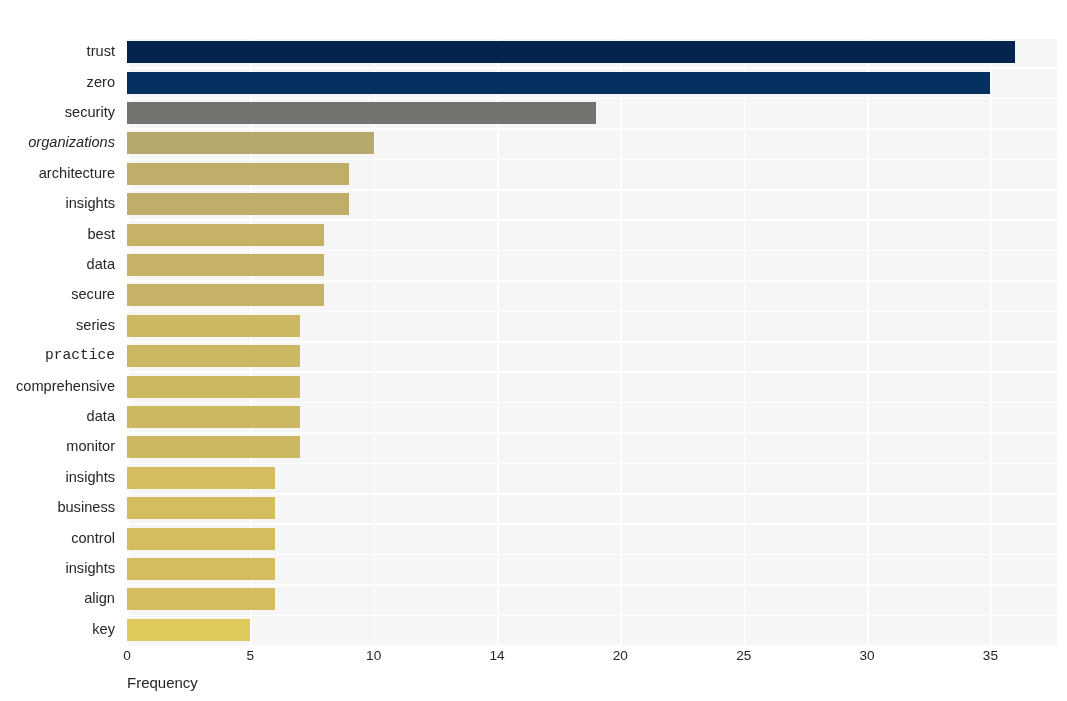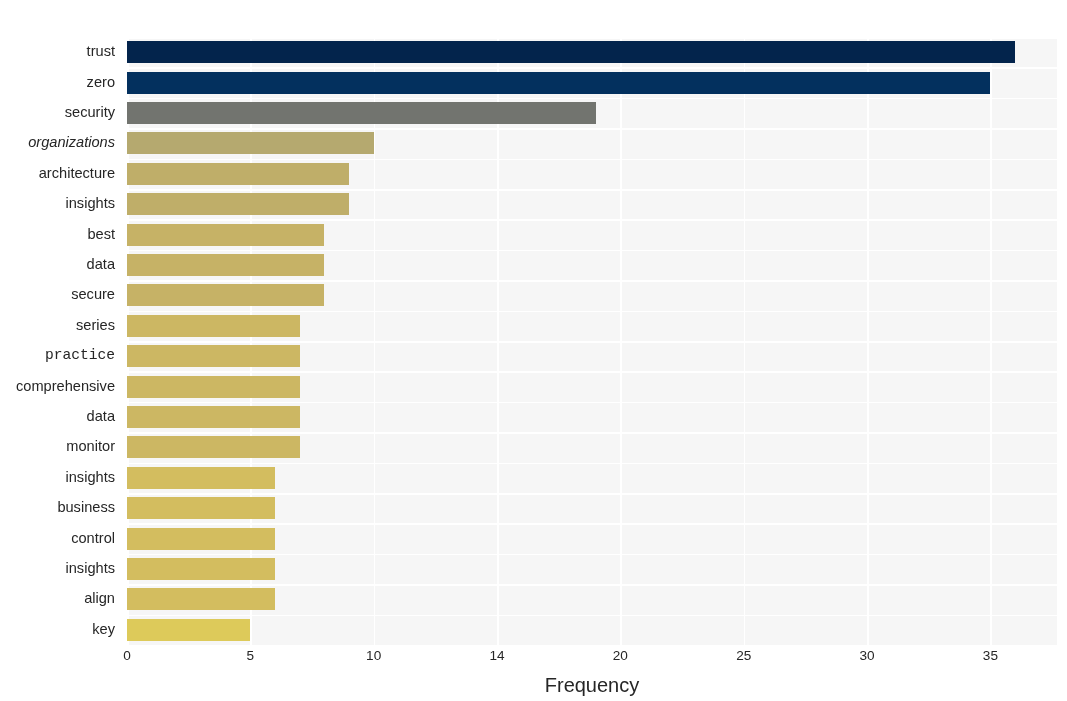--- a/index.html
+++ b/index.html
@@ -53,21 +53,21 @@
   
   #xticks{position:absolute;left:127px;top:648px;width:930px;height:22px;}
   .xtick{
     position:absolute;top:0;
     transform:translateX(-50%);
     font-size:13.6px;color:#262626;
     white-space:nowrap;
   }
   #xaxis-label{
     position:absolute;left:127px;top:674px;width:930px;
-    text-align:center;font-size:20px;color:#262626;
+    font-size:15px;color:#262626;
   }
 </style>
 </head>
 <body>
 
 <div id="figure">
 
 
   <div id="plot-area">
     <div id="vgrid-layer">

